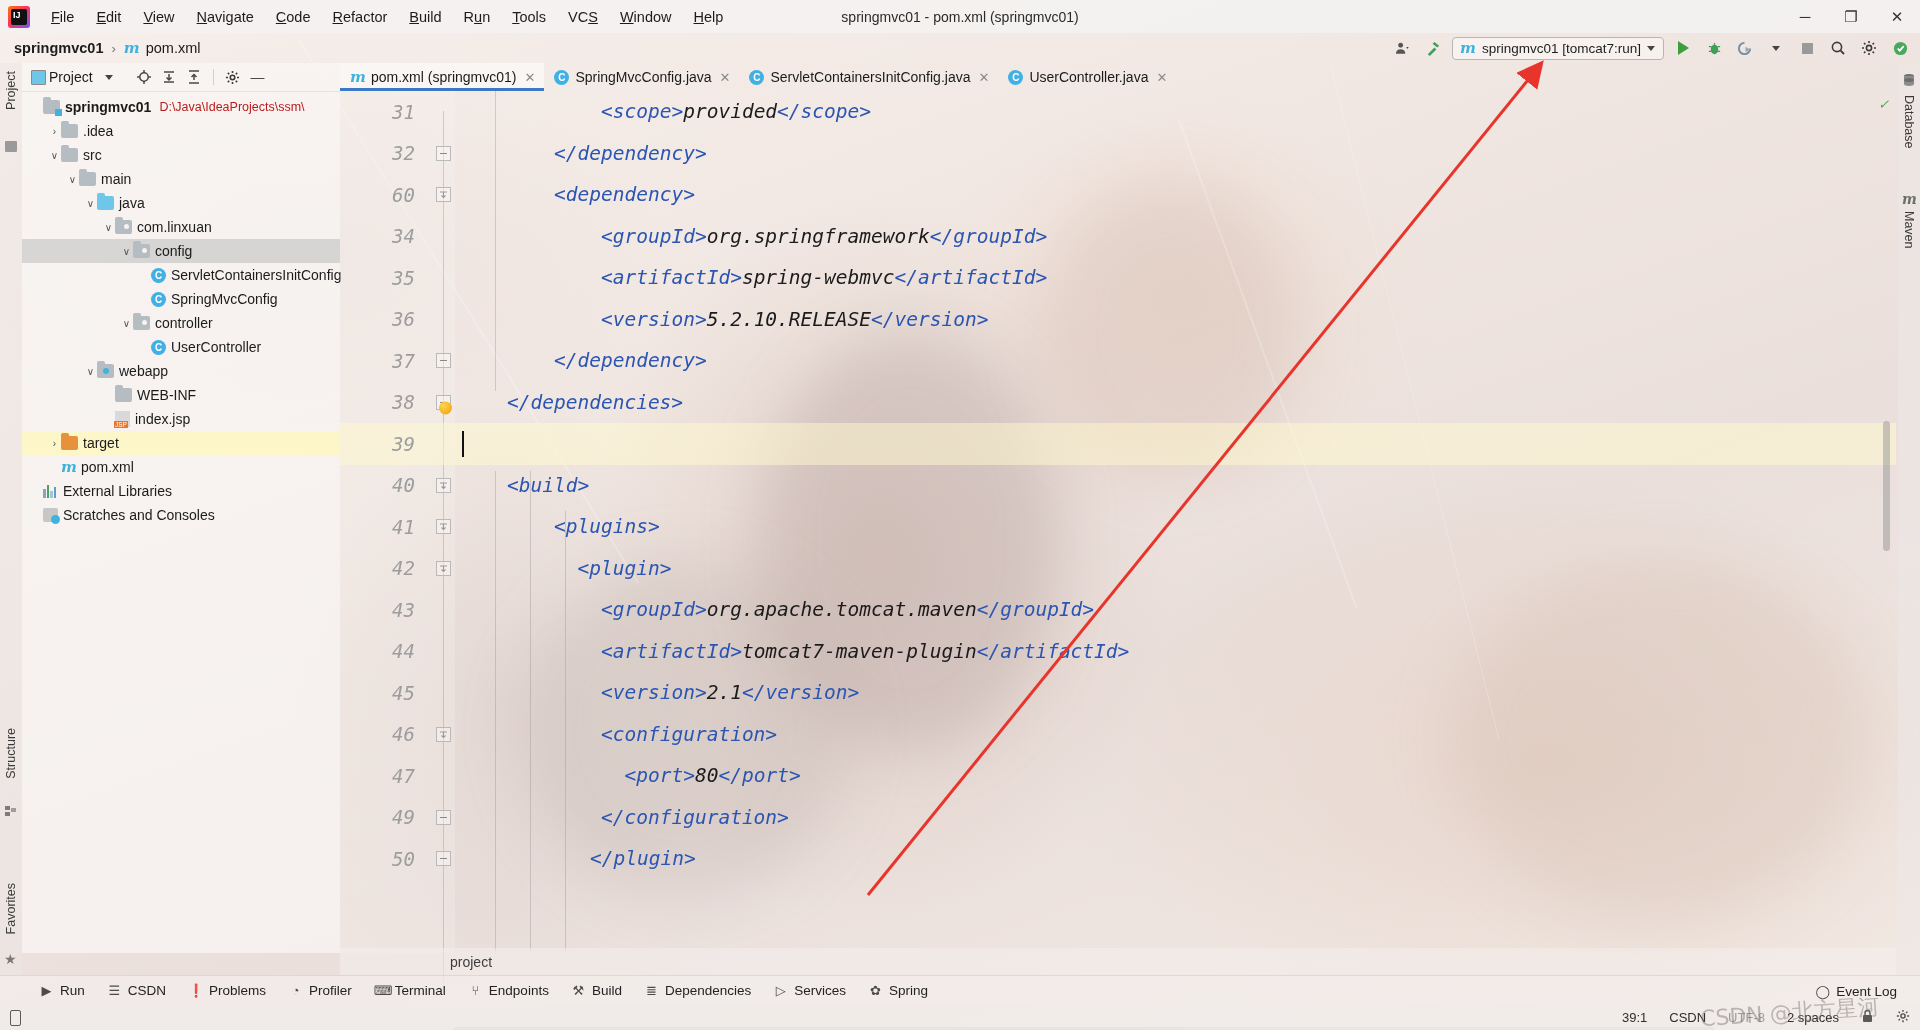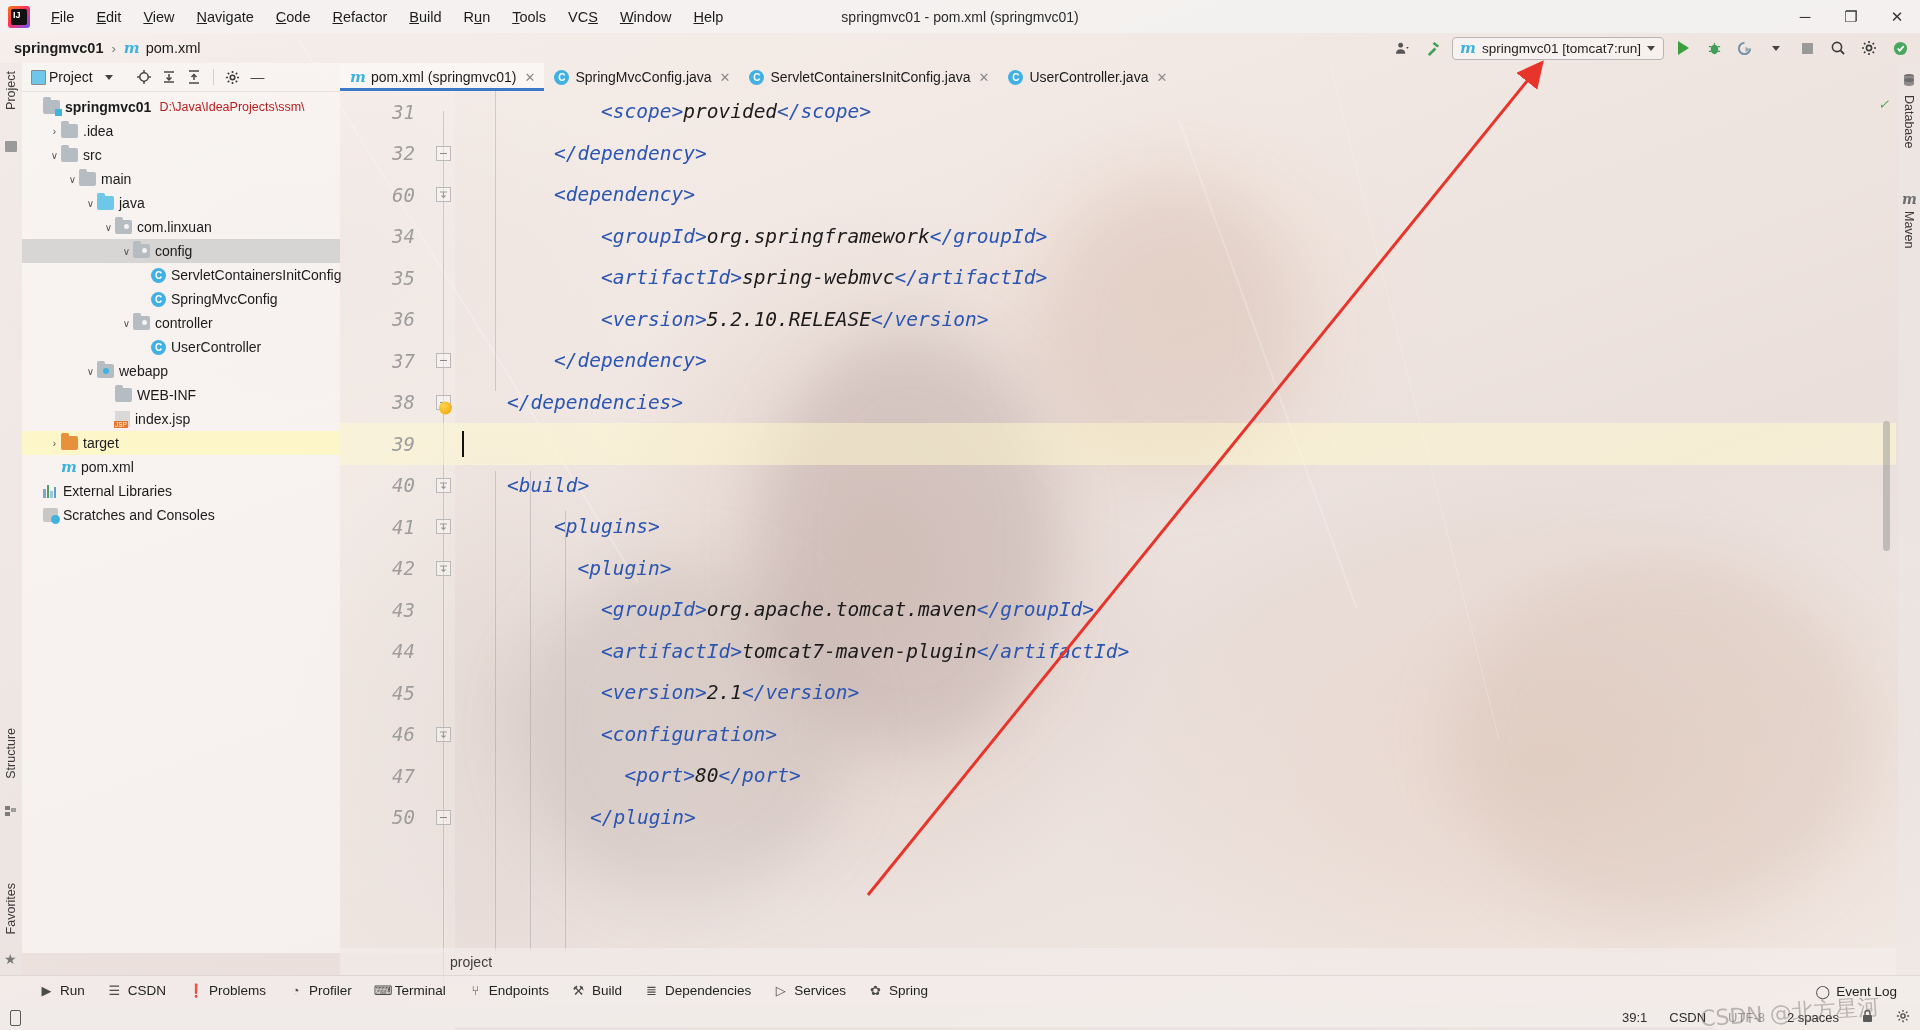--- a/index.html
+++ b/index.html
@@ -622,20 +622,25 @@
               <path d="M1 2h7M4.5 2v5M2.5 5.5L4.5 7.5 6.5 5.5" stroke="#9a9a9a" stroke-width="1.1" fill="none"></path>
             </svg>
           </span>
           <span class="code" style="left:261px"><span class="tag">&lt;configuration&gt;</span></span>
         </div>
         <div class="ln">
           <span class="num">47</span>
           <span class="code" style="left:284.5px"><span class="tag">&lt;port&gt;</span><span class="txt">80</span><span class="tag">&lt;/port&gt;</span></span>
         </div>
         <div class="ln">
+          <span class="num">49</span>
+          <span class="fmark m"></span>
+          <span class="code" style="left:261px"><span class="tag">&lt;/configuration&gt;</span></span>
+        </div>
+        <div class="ln">
           <span class="num">50</span>
           <span class="fmark m"></span>
           <span class="code" style="left:250px"><span class="tag">&lt;/plugin&gt;</span></span>
         </div>
       </div>
     <div class="check-ok">✓</div>
     <div class="scroll-v"></div>
     <div class="scroll-h"></div>
   </div>
 

